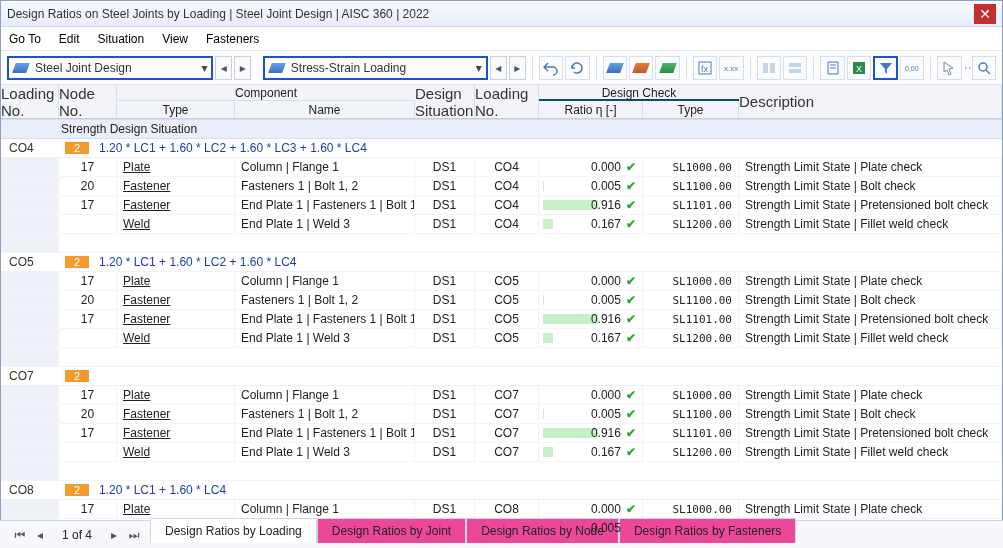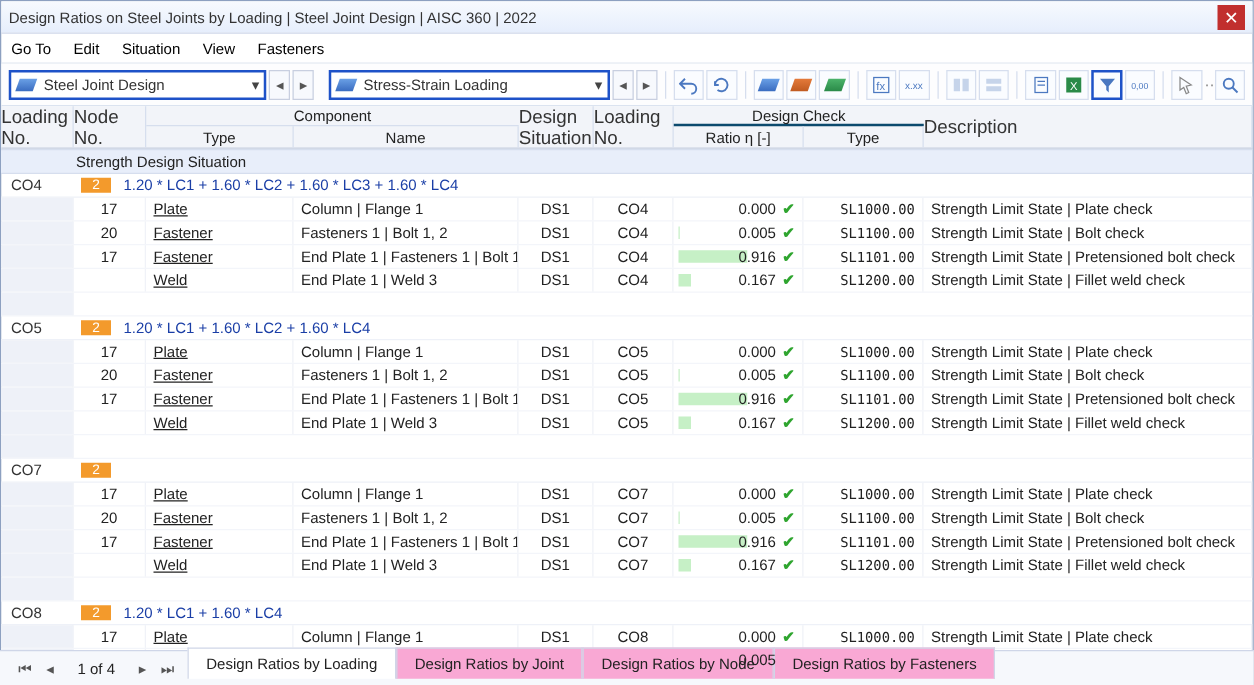--- a/index.html
+++ b/index.html
@@ -61,21 +61,21 @@
 .check { color:#2fa52f; font-weight:bold; margin-left:3px;}
 .spacer-row { height:19px; display:flex; border-bottom:1px solid #f3f5fa;}
 .spacer-row .c-load { width:58px; background:#eef1f8; border-right:1px solid #f0f2f8;}
 .spacer-row .rest { flex:1; }
 
 .footer { position:absolute; bottom:0; left:0; right:0; height:28px; background:#f6f8fc; border-top:1px solid #cfd6e8; display:flex; align-items:center; padding-left:4px;}
 .pager { display:flex; align-items:center; gap:4px; padding:0 8px; }
 .pager .pbtn { width:16px;height:16px; display:flex;align-items:center;justify-content:center; color:#555; cursor:pointer;}
 .pager .plabel { padding:0 10px; }
 .tabs { display:flex; height:17px; align-items:flex-end; }
-.tab { padding:5px 14px; border:1px solid #cfd6e8; border-bottom:none; background:#f9a8d4; margin-right:0; cursor:pointer; font-size:12px;}
+.tab { padding:5px 14px; border:1px solid #cfd6e8; border-bottom:none; background:#ec4899; margin-right:0; cursor:pointer; font-size:12px;}
 .tab.active { background:#fff; font-weight:normal; }
 
 .icon-beam { display:inline-block; width:14px;height:10px; background: linear-gradient(#6aa0e6,#3a6cc0); transform: skewX(-20deg); }
 </style>
 </head>
 <body>
 
 <div class="title-bar">
   <span class="title">Design Ratios on Steel Joints by Loading | Steel Joint Design | AISC 360 | 2022</span>
   <div class="close">✕</div>

